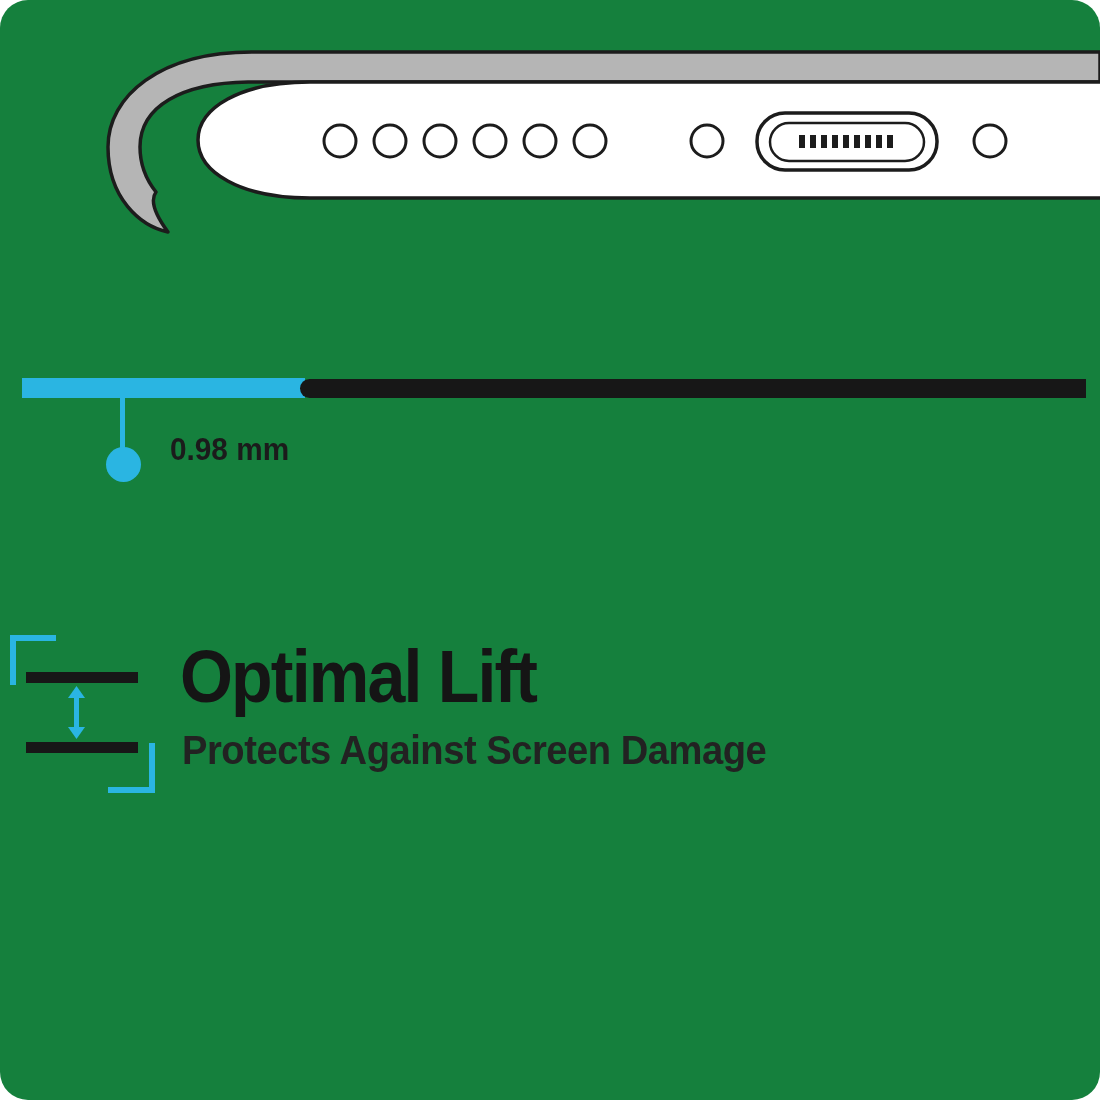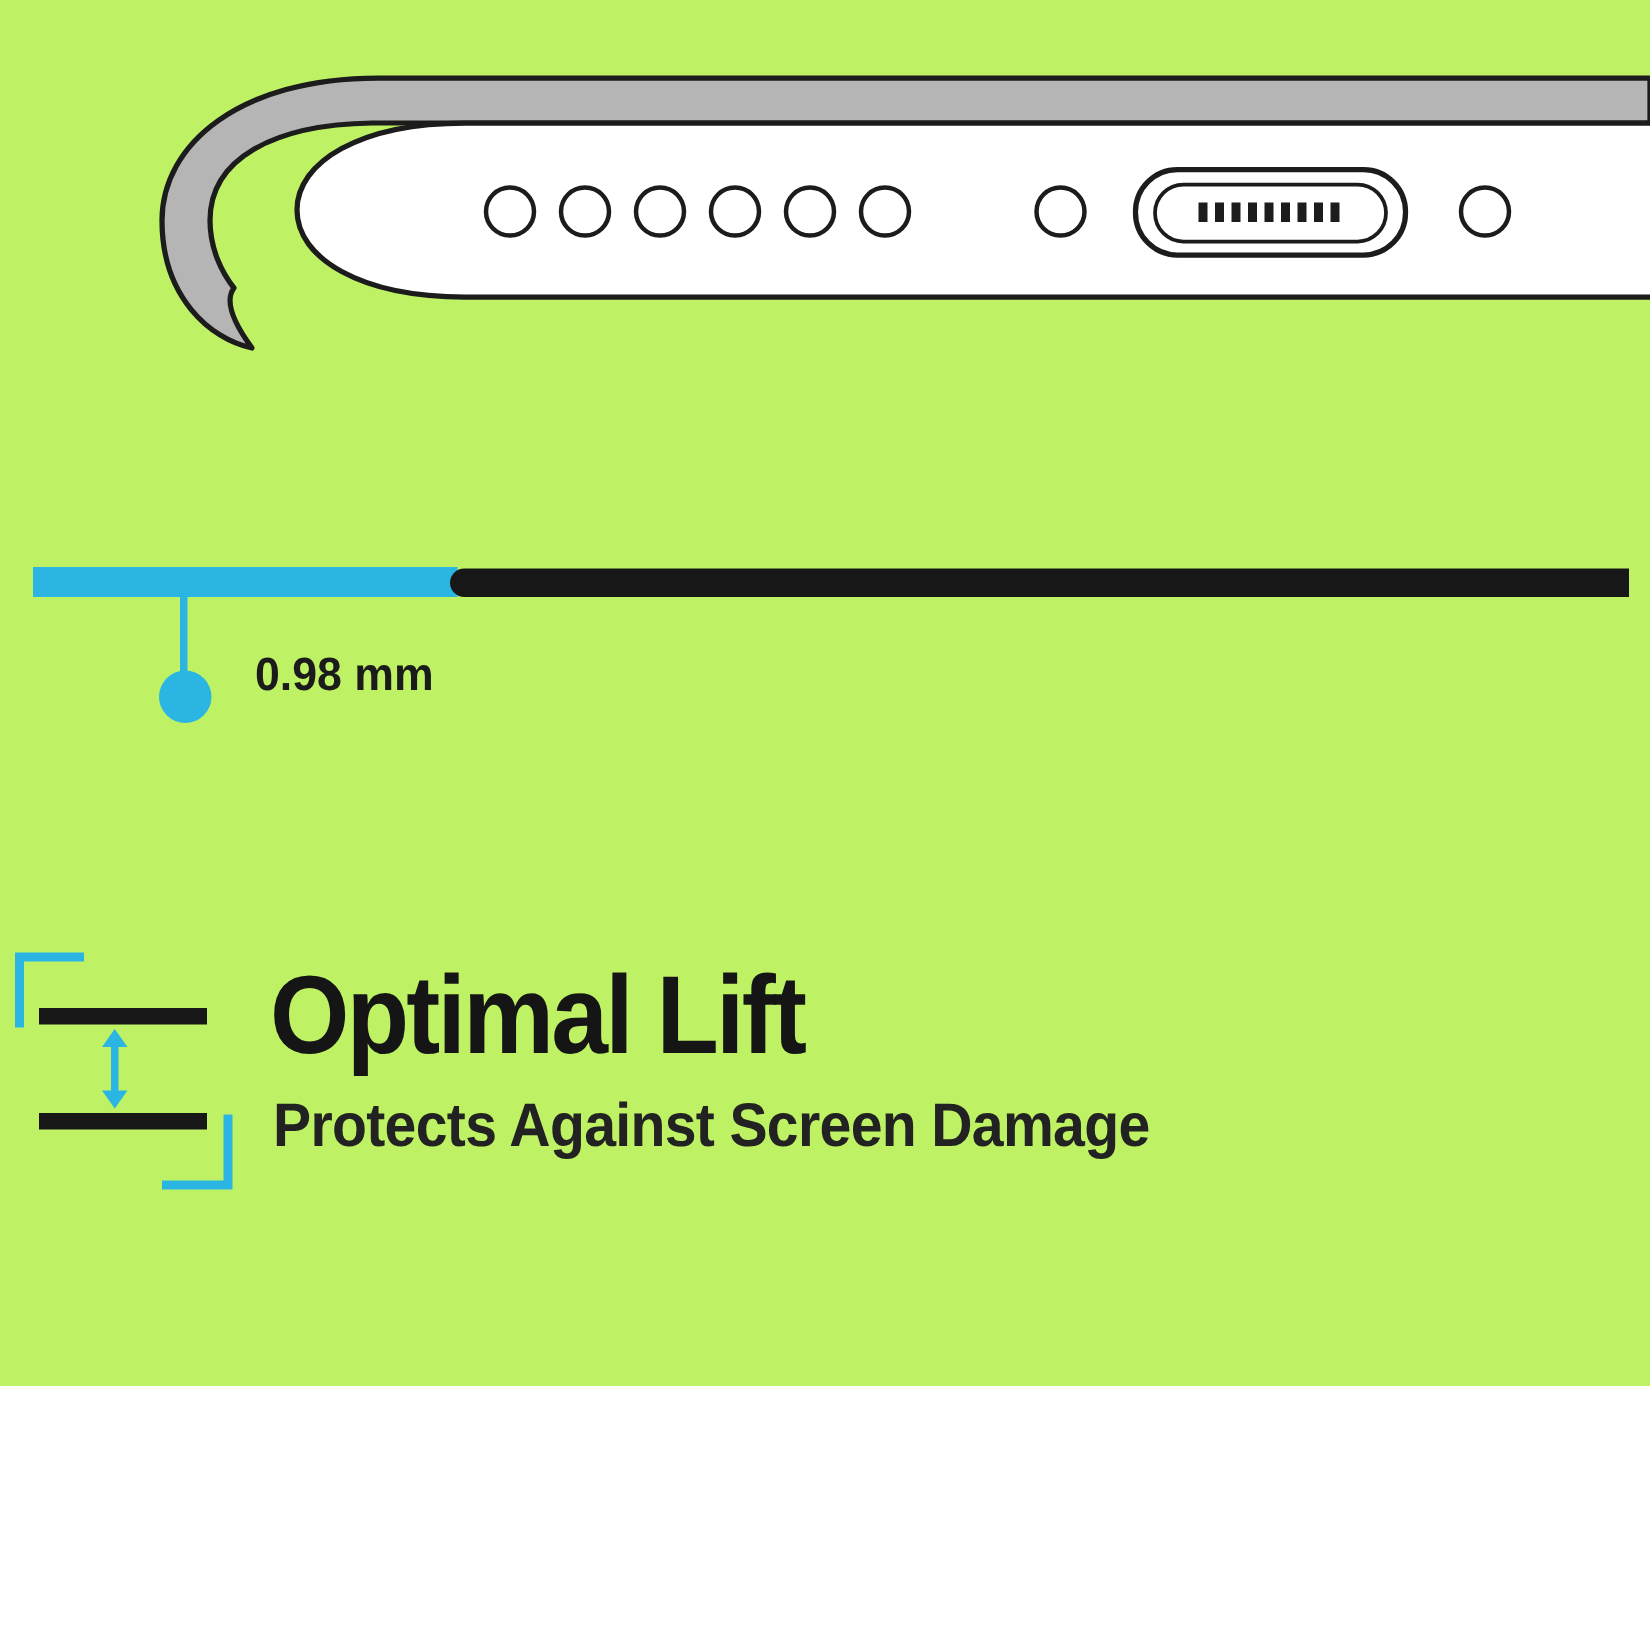--- a/index.html
+++ b/index.html
@@ -4,23 +4,24 @@
 <style>
   html, body {
     margin: 0;
     padding: 0;
     background: #ffffff;
     font-family: "Liberation Sans", "DejaVu Sans", sans-serif;
   }
   #canvas {
     position: relative;
     width: 1100px;
-    height: 924px;
-    background: #bef264;
+    height: 1100px;
+    background: #15803d;
     overflow: hidden;
+    border-radius: 28px;
   }
   svg { display: block; position: absolute; }
 
   
   #phone-svg { left: 0; top: 140; }
 
   
   .bar { position: absolute; }
   #bar-cyan {
     left: 22px; top: 378px; width: 283px; height: 20px;

